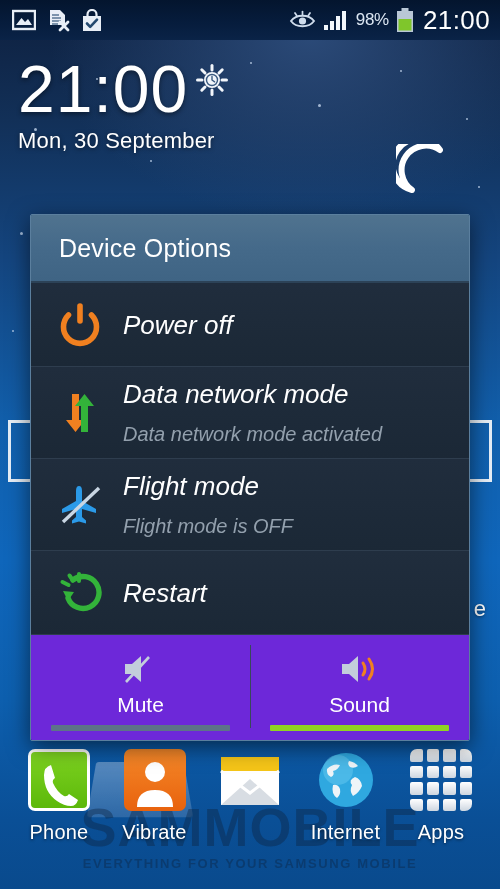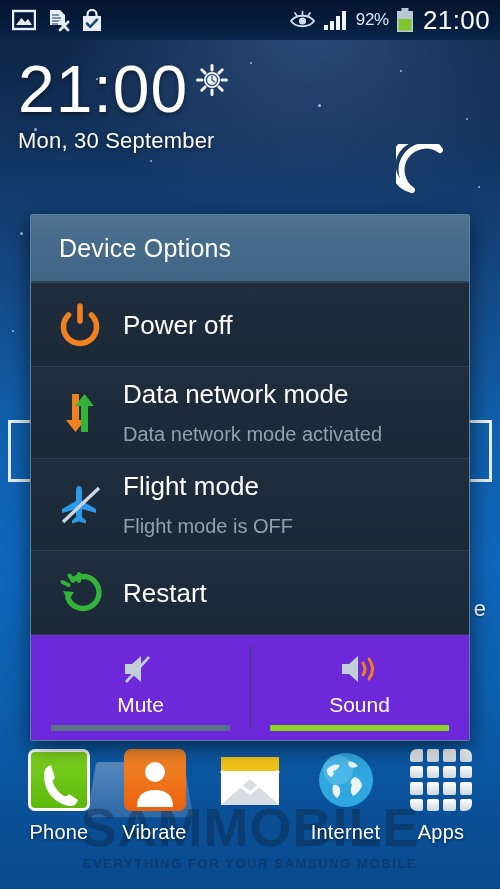--- a/index.html
+++ b/index.html
@@ -76,21 +76,21 @@
   }
   #dlg-title { color:#ffffff; font-size:25px; font-weight:400; letter-spacing:.2px; }
 
   #dlg-body { background:#1d2a39; }
   .opt {
     display:flex; align-items:center; padding:0 0 0 28px;
     min-height:84px; border-bottom:1px solid #2e3d4e;
     background:linear-gradient(180deg,#202d3d 0%,#1b2836 100%);
   }
   .opt-icon { width:62px; flex:0 0 62px; display:flex; align-items:center; justify-content:flex-start; }
-  .opt-text { display:flex; flex-direction:column; justify-content:flex-start; padding-left:2px; }
+  .opt-text { display:flex; flex-direction:column; justify-content:flex-start; padding-left:2px;font-style:italic; }
   .opt-title { color:#ffffff; font-size:26px; font-weight:400; line-height:30px; }
   .opt-sub { color:#93a0ad; font-size:20px; line-height:26px; margin-top:12px; }
   .opt.tall { min-height:92px; }
 
   
   #modes { display:flex; background:#6d28d9; }
   .mode {
     flex:1; display:flex; flex-direction:column; align-items:center;
     padding-top:14px; position:relative;
   }
@@ -193,21 +193,21 @@
             <line x1="13.5" y1="1.5" x2="13.5" y2="5"></line>
             <line x1="21" y1="3" x2="19" y2="6"></line>
         </g>
       </svg>
       <svg class="sb-ico" width="26" height="21" viewBox="0 0 26 21">
         <rect x="1" y="15" width="4" height="5" fill="#f2f7fc"></rect>
         <rect x="7" y="11" width="4" height="9" fill="#f2f7fc"></rect>
         <rect x="13" y="6" width="4" height="14" fill="#f2f7fc"></rect>
         <rect x="19" y="1" width="4" height="19" fill="#f2f7fc"></rect>
       </svg>
-      <span id="batt-pct">92%</span>
+      <span id="batt-pct">98%</span>
       <svg class="sb-ico" width="18" height="24" viewBox="0 0 18 24">
         <rect x="5.5" y="0" width="7" height="3" fill="#b9c7d6"></rect>
         <rect x="1" y="3" width="16" height="21" fill="#b9c7d6"></rect>
         <rect x="2.5" y="11" width="13" height="11.5" fill="#7fc62b"></rect>
       </svg>
       <span id="sb-clock">21:00</span>
     </div>
   </div>
 
   <div id="clockwidget">

